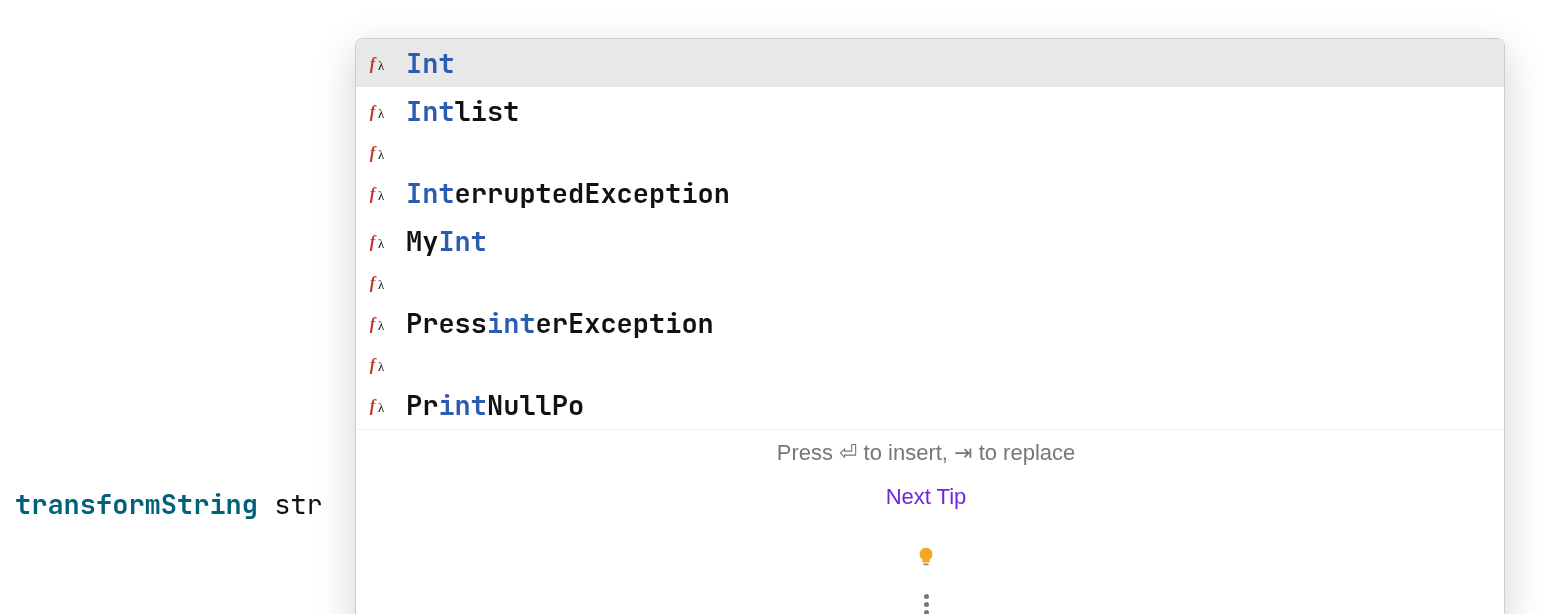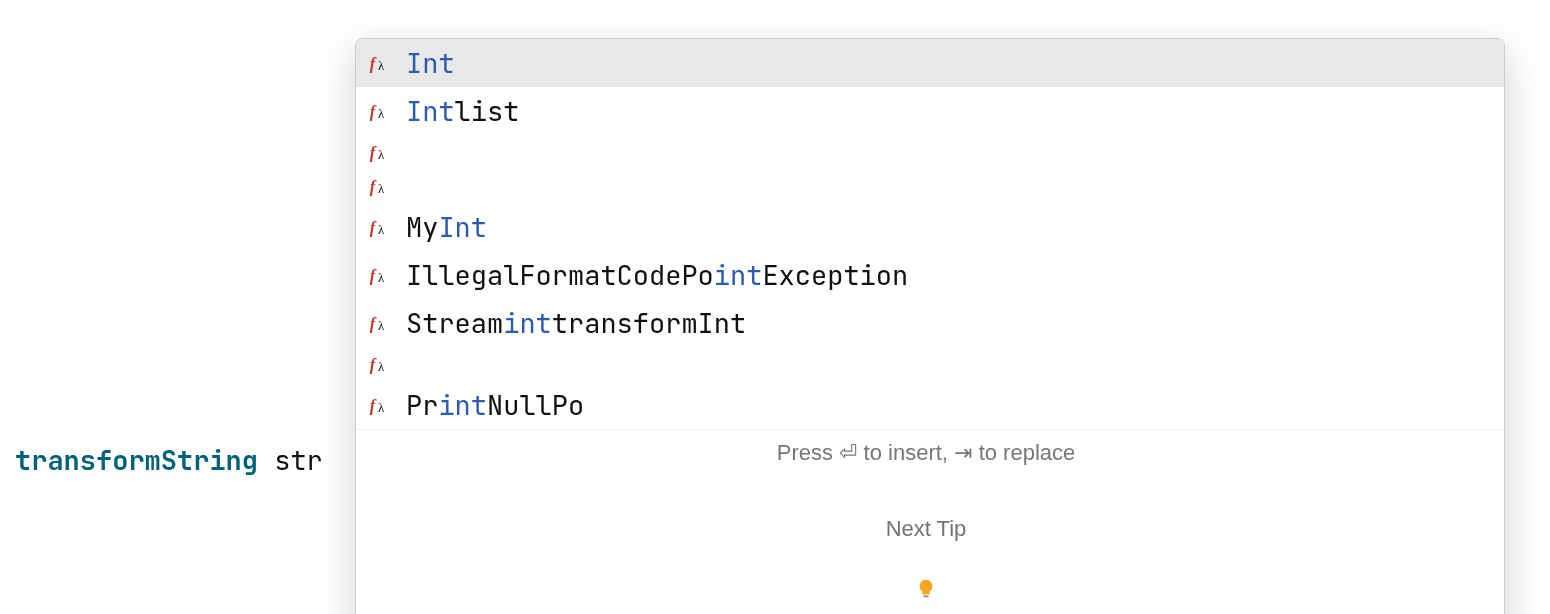--- a/index.html
+++ b/index.html
@@ -15,21 +15,21 @@
     overflow: hidden;
   }
   .editor {
     position: absolute;
     left: 0;
     top: 0;
     padding-left: 15px;
     line-height: 1.9;
     white-space: pre;
   }
-  .line { display: block; }
+  .line { display: block; margin-top: 44px; }
   .kw-def { color: #00627a; font-weight: 600; }
   .plain { color: #111; }
 
   .editor-spacer { height: 230px; }
 
   .popup {
     position: absolute;
     left: 355px;
     top: 38px;
     width: 1150px;
@@ -49,36 +49,36 @@
     font-family: inherit;
     cursor: pointer;
   }
   .popup-item.selected { background: #e8e8e8; }
   .popup-item .icon {
     flex: 0 0 auto;
     width: 24px;
     text-align: center;
   }
   .popup-item .icon svg { display:block; }
-  .popup-item .label { color: #111; font-weight: 400; }
+  .popup-item .label { color: #111; font-weight: 700; }
   .match { color: #2a5db0; }
 
   .popup-footer {
     display: flex;
     align-items: center;
     gap: 18px;
     padding: 10px 22px 12px 14px;
     border-top: 1px solid #eee;
     font-family: -apple-system, "Segoe UI", sans-serif;
     font-size: 22px;
     color: #777;
     flex-direction: column;
   }
   .popup-footer .hint { flex: 0 0 auto; }
-  .popup-footer .link { color: #737373; cursor: pointer; margin-top: 32px; }
+  .popup-footer .link { color: #6d28d9; cursor: pointer; }
   .popup-footer .spacer { flex: 1 1 auto; }
   .bulb {
     width: 22px; height: 22px;
   }
   .more-icon {
     display: flex; flex-direction: column; gap: 3px;
     padding: 2px 6px;
     cursor: pointer;
   }
   .more-icon span {
@@ -121,47 +121,47 @@
           </svg>
         </span>
       </div>
       <div class="popup-item">
         <span class="icon">
           <svg width="22" height="22" viewBox="0 0 24 24">
             <text x="2" y="18" font-family="serif" font-size="18" font-weight="bold" font-style="italic" fill="#c0392b">f</text>
             <text x="11" y="20" font-family="serif" font-size="14" fill="#111">λ</text>
           </svg>
         </span>
+        <span class="label"><span></span><span class="match">Int</span><span>erruptedException</span></span>
       </div>
       <div class="popup-item">
         <span class="icon">
           <svg width="22" height="22" viewBox="0 0 24 24">
             <text x="2" y="18" font-family="serif" font-size="18" font-weight="bold" font-style="italic" fill="#c0392b">f</text>
             <text x="11" y="20" font-family="serif" font-size="14" fill="#111">λ</text>
           </svg>
         </span>
         <span class="label"><span>My</span><span class="match">Int</span><span></span></span>
       </div>
       <div class="popup-item">
         <span class="icon">
           <svg width="22" height="22" viewBox="0 0 24 24">
             <text x="2" y="18" font-family="serif" font-size="18" font-weight="bold" font-style="italic" fill="#c0392b">f</text>
             <text x="11" y="20" font-family="serif" font-size="14" fill="#111">λ</text>
           </svg>
         </span>
-        <span class="label"><span>IllegalFormatCodePo</span><span class="match">int</span><span>Exception</span></span>
       </div>
       <div class="popup-item">
         <span class="icon">
           <svg width="22" height="22" viewBox="0 0 24 24">
             <text x="2" y="18" font-family="serif" font-size="18" font-weight="bold" font-style="italic" fill="#c0392b">f</text>
             <text x="11" y="20" font-family="serif" font-size="14" fill="#111">λ</text>
           </svg>
         </span>
-        <span class="label"><span>Stream</span><span class="match">int</span><span>transformInt</span></span>
+        <span class="label"><span>Press</span><span class="match">int</span><span>erException</span></span>
       </div>
       <div class="popup-item">
         <span class="icon">
           <svg width="22" height="22" viewBox="0 0 24 24">
             <text x="2" y="18" font-family="serif" font-size="18" font-weight="bold" font-style="italic" fill="#c0392b">f</text>
             <text x="11" y="20" font-family="serif" font-size="14" fill="#111">λ</text>
           </svg>
         </span>
       </div>
       <div class="popup-item">

